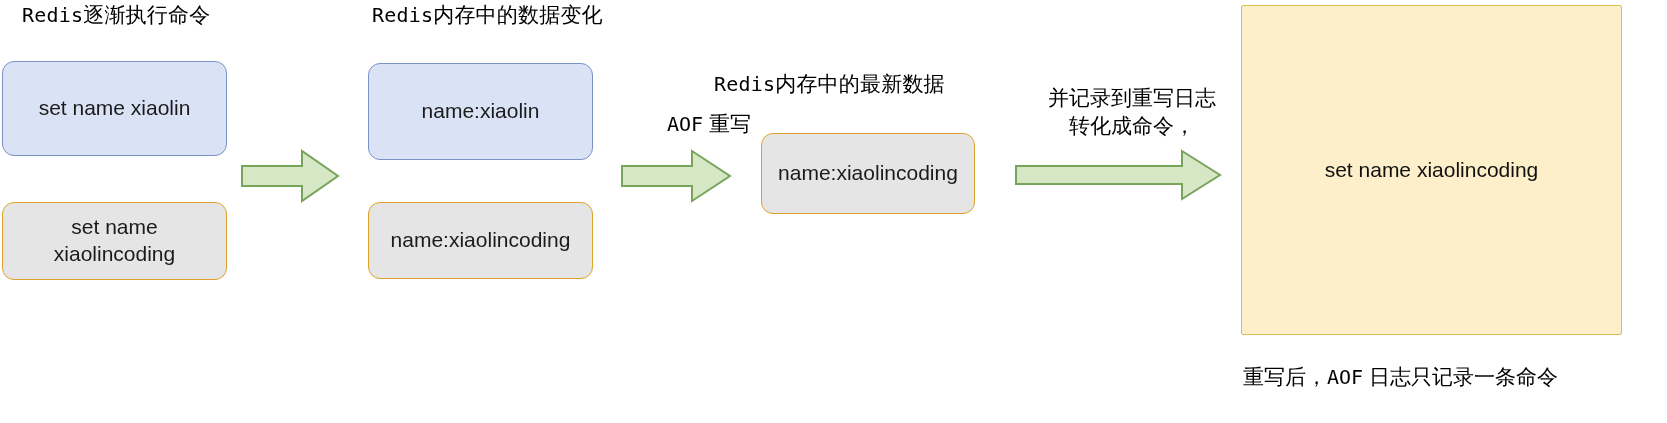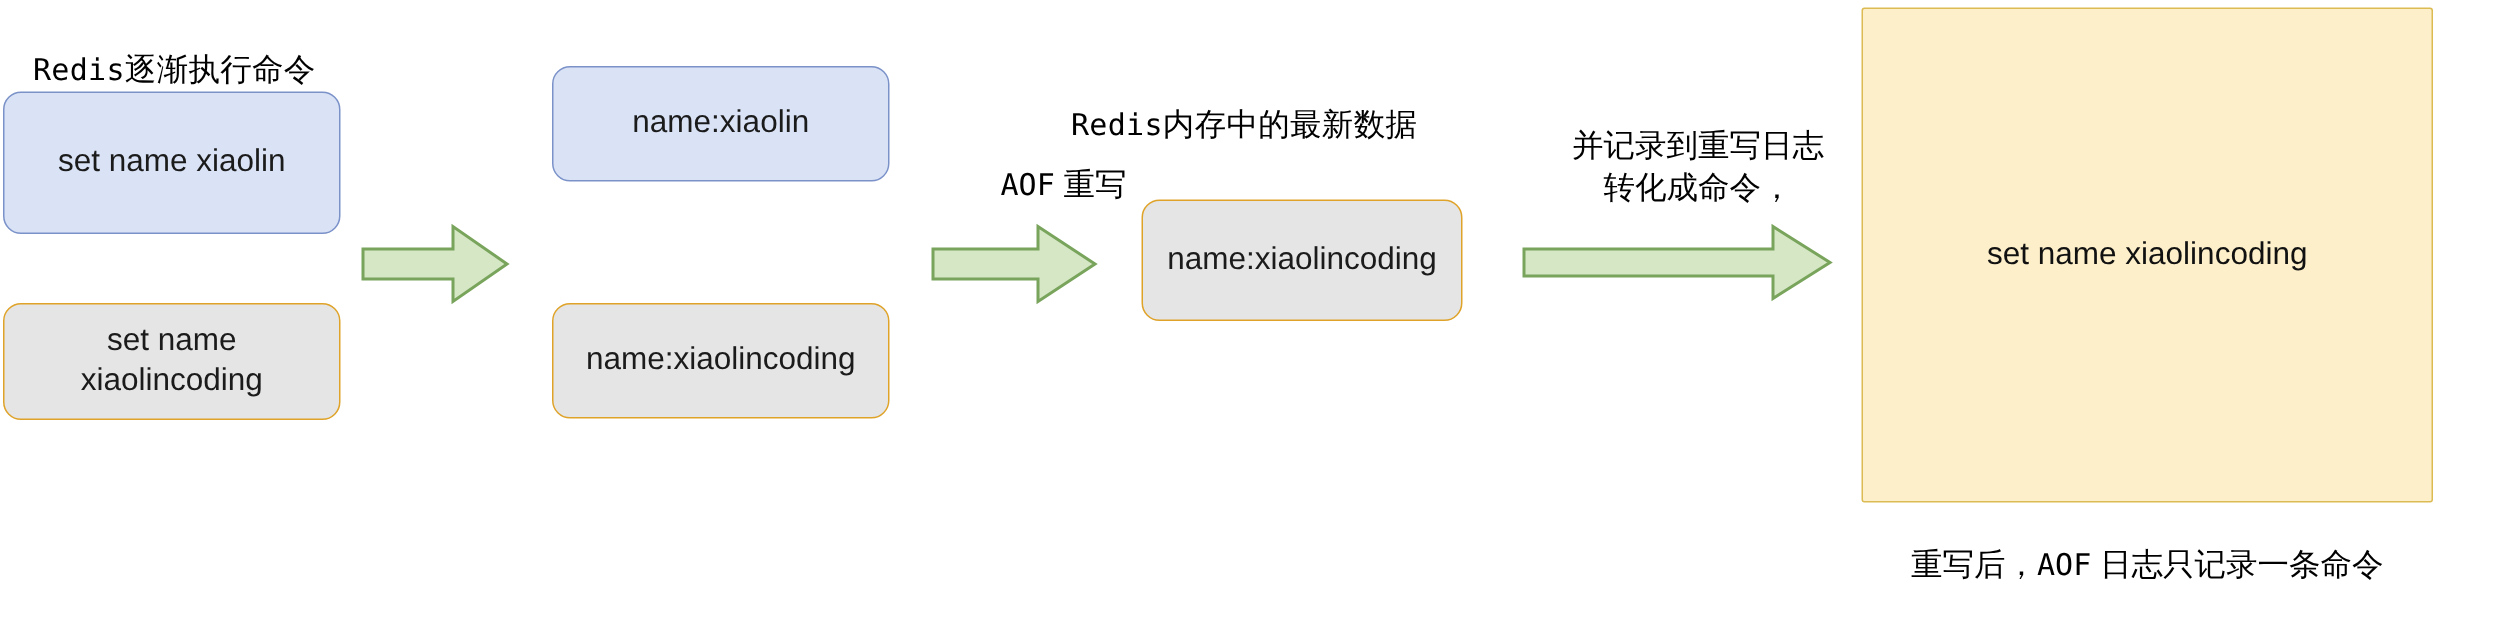--- a/index.html
+++ b/index.html
@@ -102,37 +102,40 @@
     stroke: #79a45c;
     stroke-width: 2;
     stroke-linejoin: miter;
   }
 </style>
 </head>
 <body>
 
 <div id="canvas">
 
-  <div class="abs title" style="left:22px; top:2px;margin-top:32px;">
+  <div class="abs title" style="left:22px; top:2px;">
     <span class="mono">Redis</span><span>逐渐执行命令</span>
   </div>
 
   <div class="abs node blue" style="left:2px; top:61px; width:225px; height:95px;">set name xiaolin</div>
 
   <div class="abs node orange" style="left:2px; top:202px; width:225px; height:78px;">set name
 xiaolincoding</div>
 
   <div class="abs arrow" style="left:240px; top:148px;">
     <svg width="100" height="56" viewBox="0 0 100 56" aria-hidden="true">
       <polygon points="2,18 62,18 62,3 98,28 62,53 62,38 2,38"></polygon>
     </svg>
   </div>
 
+  <div class="abs title" style="left:372px; top:2px;">
+    <span class="mono">Redis</span><span>内存中的数据变化</span>
+  </div>
 
-  <div class="abs node blue" style="left:368px; top:44px; width:225px; height:77px;">name:xiaolin</div>
+  <div class="abs node blue" style="left:368px; top:63px; width:225px; height:97px;">name:xiaolin</div>
 
   <div class="abs node orange" style="left:368px; top:202px; width:225px; height:77px;">name:xiaolincoding</div>
 
   <div class="abs arrow-label" style="left:649px; top:110px; width:120px;">
     <span class="mono">AOF</span>
     <span>重写</span>
   </div>
 
   <div class="abs arrow" style="left:620px; top:148px;">
     <svg width="112" height="56" viewBox="0 0 112 56" aria-hidden="true">
@@ -152,18 +155,18 @@
   </div>
 
   <div class="abs arrow" style="left:1014px; top:147px;">
     <svg width="208" height="56" viewBox="0 0 208 56" aria-hidden="true">
       <polygon points="2,19 168,19 168,4 206,28 168,52 168,37 2,37"></polygon>
     </svg>
   </div>
 
   <div class="logbox abs" style="left:1241px; top:5px; width:381px; height:330px;">set name xiaolincoding</div>
 
-  <div class="abs caption" style="left:1241px; top:363px; width:381px;">
+  <div class="abs caption" style="left:1210px; top:363px; width:381px;">
     <span>重写后，</span><span class="mono">AOF</span>
     <span>日志只记录一条命令</span>
   </div>
 
 </div>
 
 </body></html>

